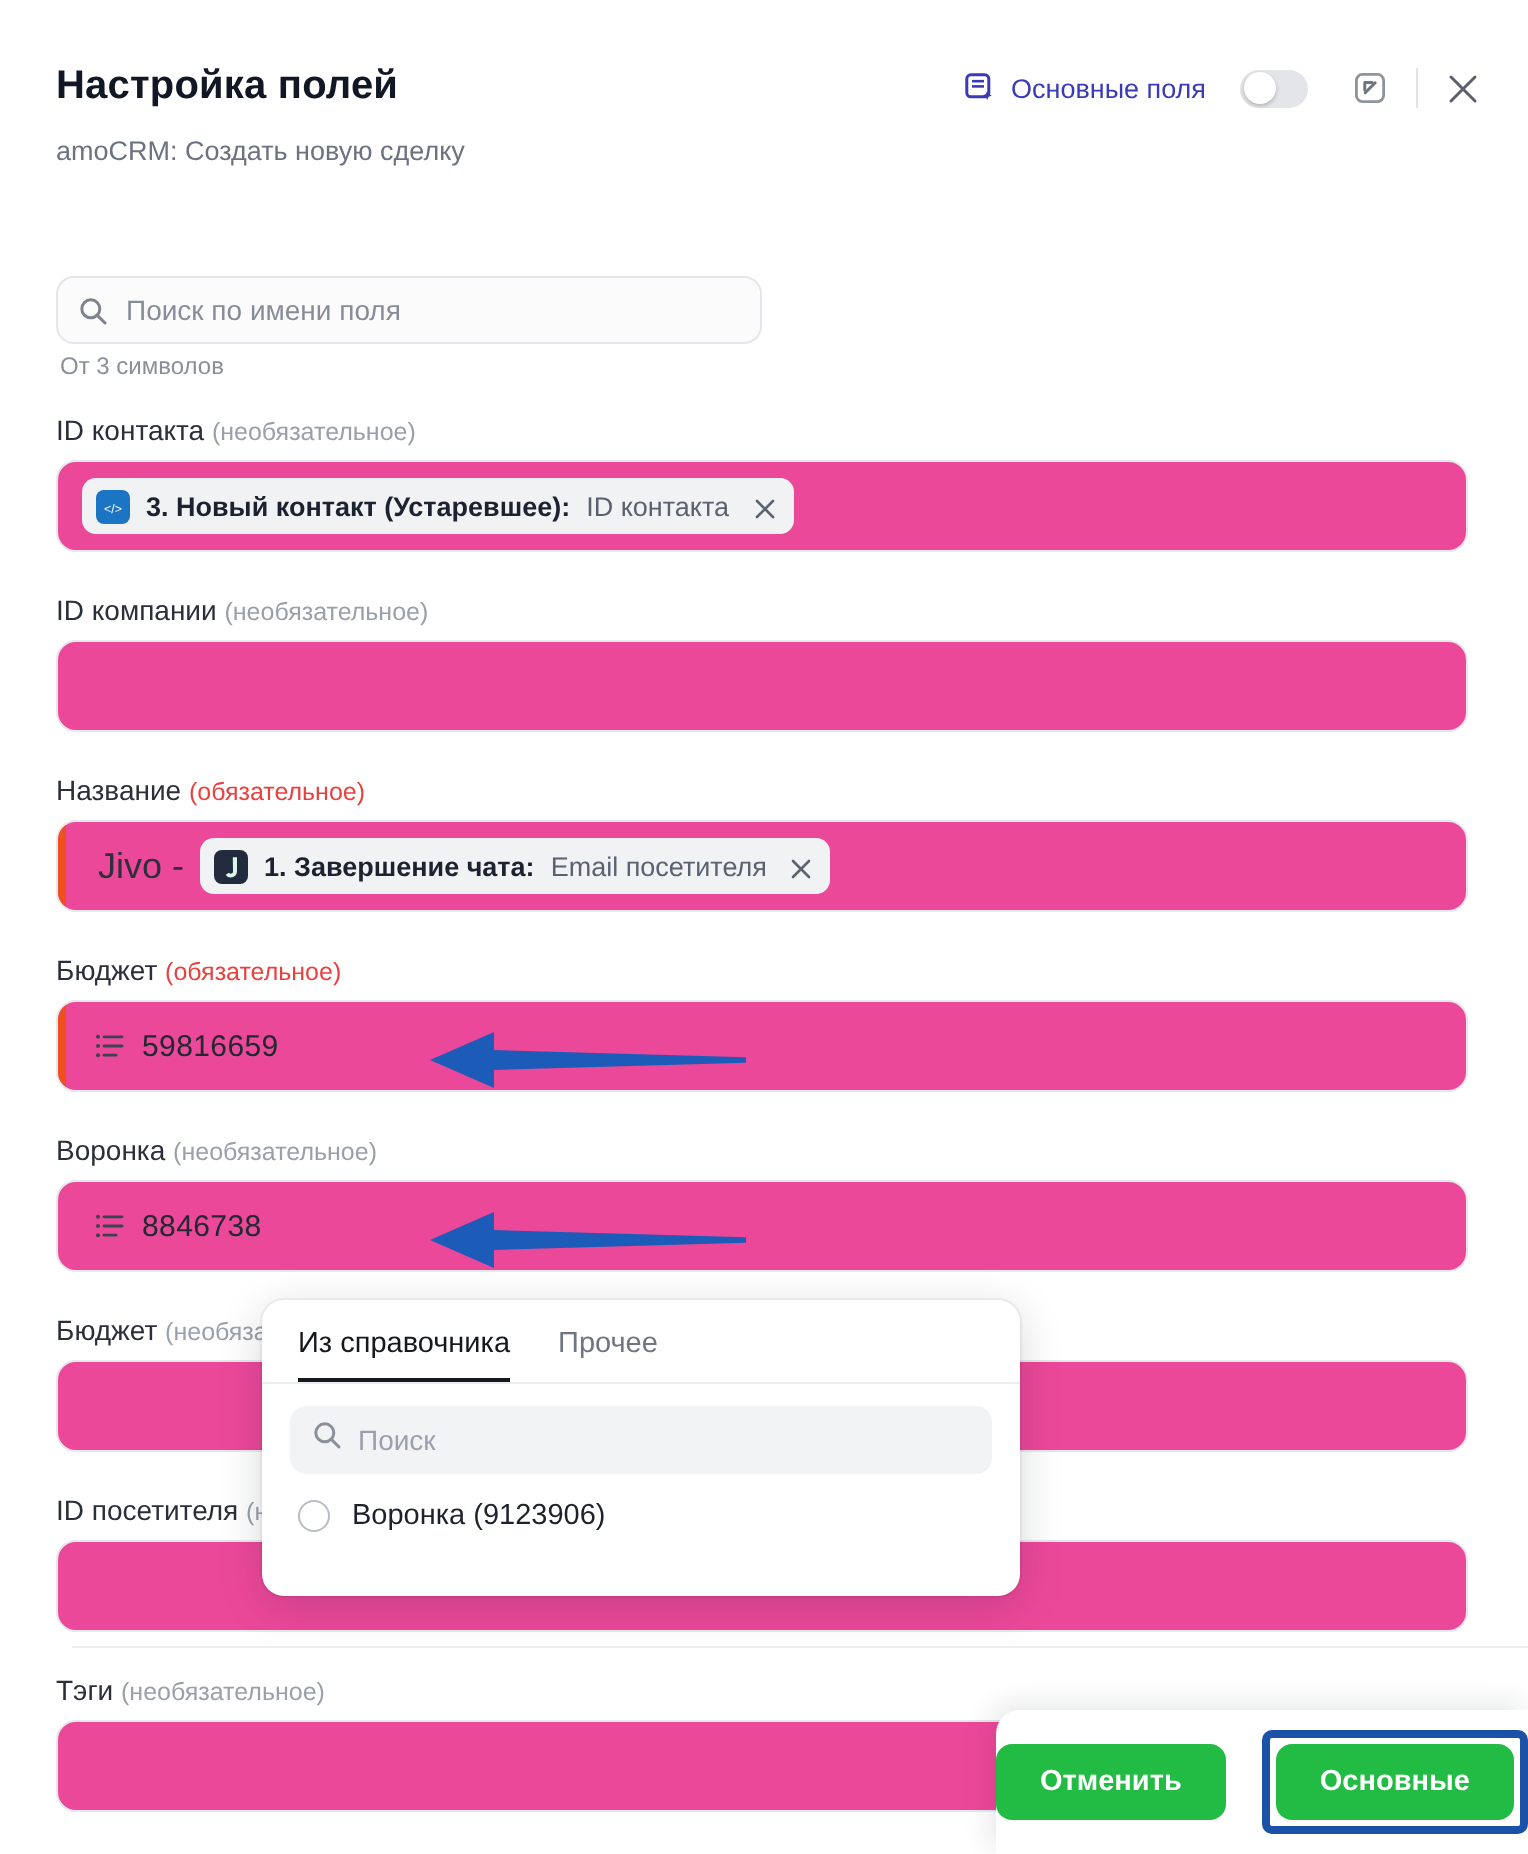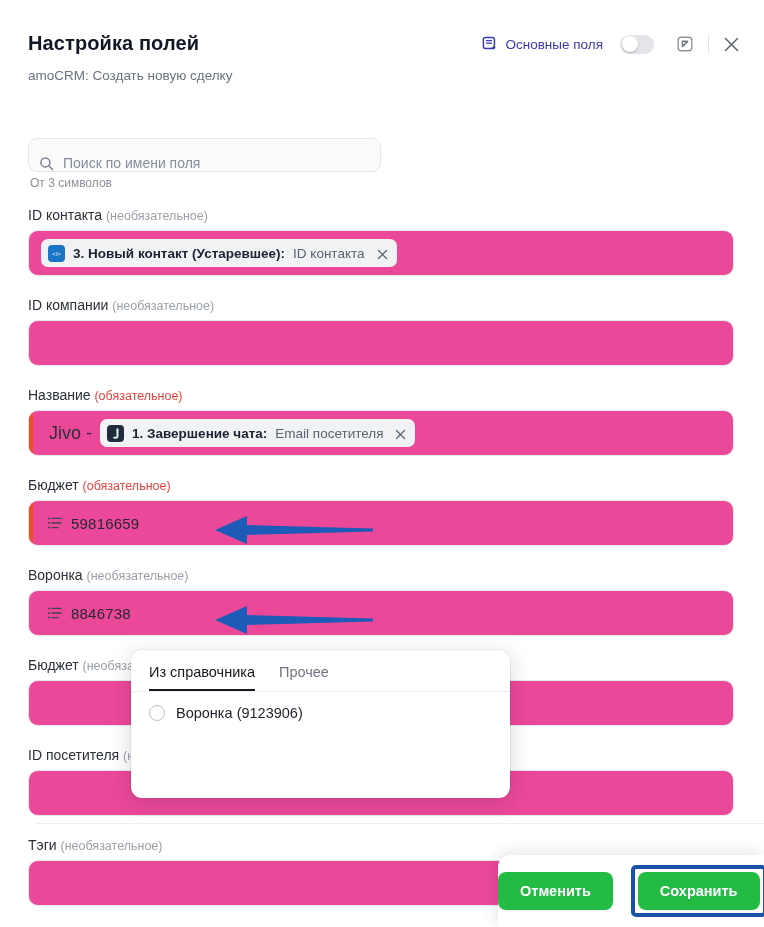--- a/index.html
+++ b/index.html
@@ -34,21 +34,21 @@
     border-radius: 50%; background: #fff; box-shadow: 0 1px 2px rgba(0,0,0,.22);
   }
   .expand-btn { margin-left: 22px; width: 18px; height: 18px; cursor: pointer; display:block; }
   .divider-v { width: 1px; height: 20px; background: #e2e4e9; margin: 0 14px; }
   .close-btn { width: 17px; height: 17px; cursor: pointer; display: block; }
 
   
   .search-box {
     position: absolute; left: 28px; top: 138px; width: 353px; height: 34px;
     border: 1px solid #e4e6eb; border-radius: 9px; background: #fbfbfc;
-    display: flex; align-items: flex-end; padding: 0 10px; gap: 9px;
+    display: flex; align-items: center; padding: 0 10px; gap: 9px;
   }
   .search-box .s-ico { width: 15px; height: 15px; flex: none; }
   .search-box .s-ph { font-size: 14px; color: #868d99; }
   .search-hint { position: absolute; left: 30px; top: 176px; font-size: 12px; color: #8a9099; }
 
   
   .field { position: absolute; left: 28px; width: 706px; }
   .flabel { font-size: 14px; color: #2a2f3a; margin-bottom: 7px; white-space: nowrap; }
   .flabel .opt { color: #9aa0aa; font-size: 12.5px; }
   .flabel .req { color: #e8423f; font-size: 12.5px; }
@@ -310,26 +310,35 @@
     <svg viewBox="0 0 162 40" width="162" height="40">
       <path d="M2 20 L34 6 L34 15 L160 18.6 L160 21.4 L34 25 L34 34 Z" fill="#1c5cb8"></path>
     </svg>
   </div>
 
   <div class="popup">
     <div class="tabs">
       <div class="tab active">Из справочника</div>
       <div class="tab">Прочее</div>
     </div>
+    <div class="pop-search">
+      <span class="s-ico">
+        <svg viewBox="0 0 15 15" width="15" height="15">
+          <circle cx="6.4" cy="6.4" r="4.5" fill="none" stroke="#8a9099" stroke-width="1.5"></circle>
+          <line x1="9.8" y1="9.8" x2="13.5" y2="13.5" stroke="#8a9099" stroke-width="1.5" stroke-linecap="round"></line>
+        </svg>
+      </span>
+      <span class="s-ph">Поиск</span>
+    </div>
     <div class="pop-opt">
       <span class="radio"></span>
       <span class="pop-opt-label">Воронка (9123906)</span>
     </div>
   </div>
 
   <div class="footer">
     <button class="btn">Отменить</button>
     <span class="save-wrap">
-      <button class="btn">Сохранить</button>
+      <button class="btn">Основные</button>
     </span>
   </div>
 
 </div>
 
 </body></html>

